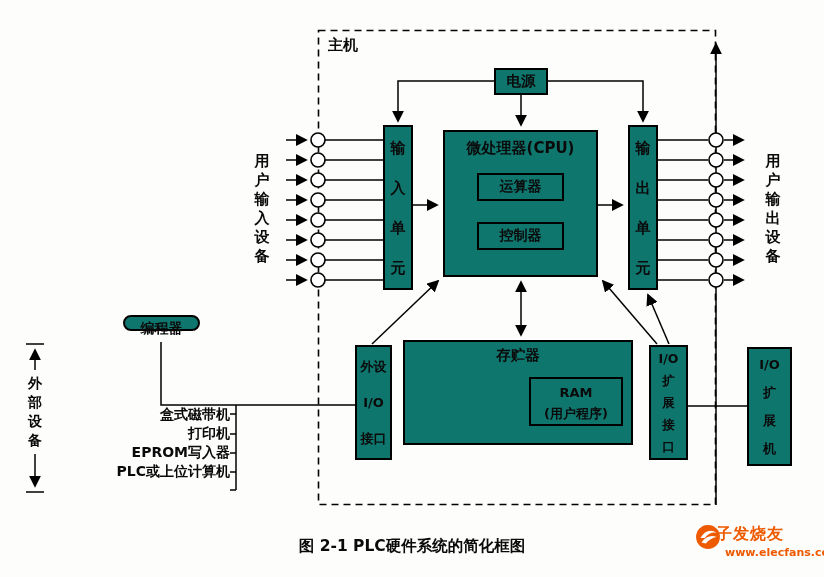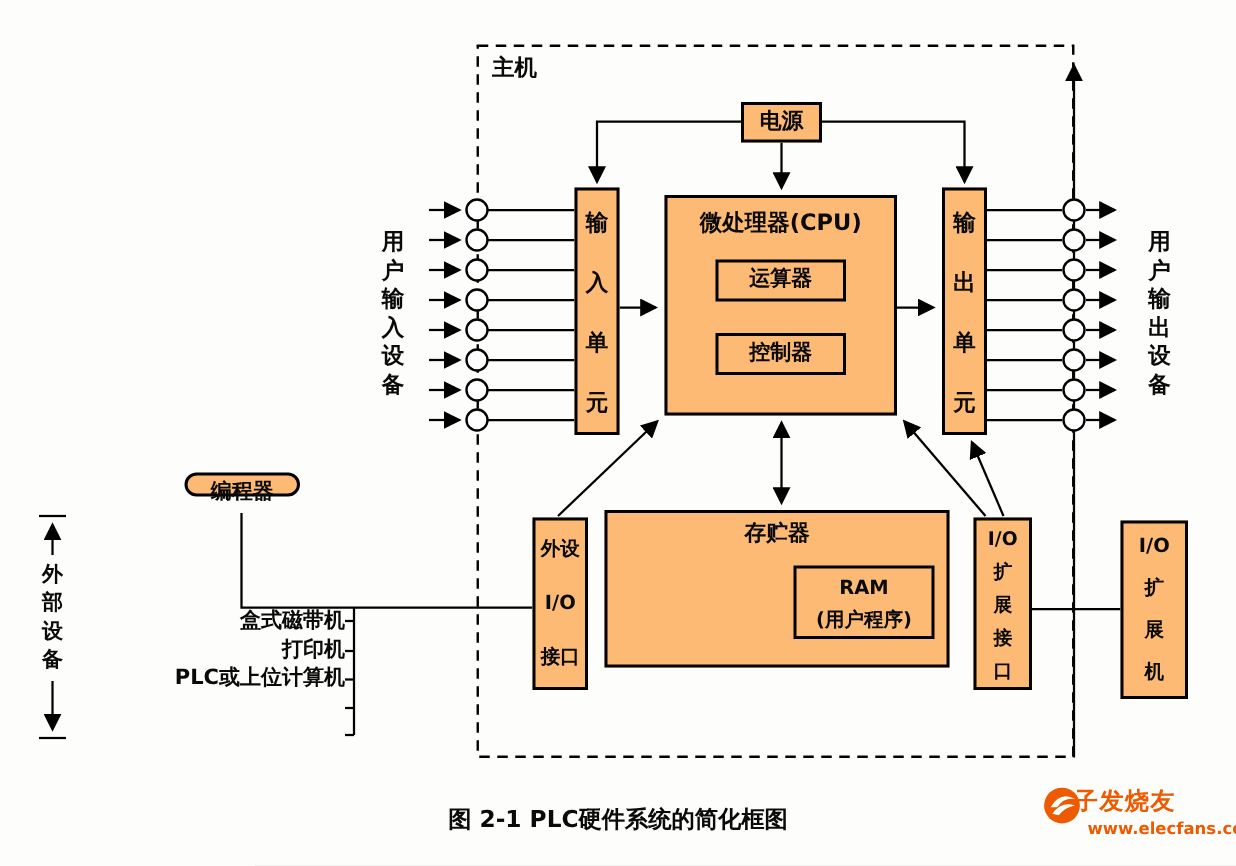--- a/index.html
+++ b/index.html
@@ -1,19 +1,19 @@
 <!DOCTYPE html>
 <html><head>
 <meta charset="utf-8">
 <style>
   html,body{margin:0;padding:0;background:#e9e9e7;}
   .stage{position:relative;width:824px;height:577px;background:#fdfdfb;
          font-family:"DejaVu Sans","Liberation Sans",sans-serif;color:#0a0a0a;overflow:hidden;}
   .stage svg{position:absolute;left:0;top:0;}
-  .box{position:absolute;background:#fdba74;border:2px solid #000;box-sizing:border-box;
+  .box{position:absolute;background:#0f766e;border:2px solid #000;box-sizing:border-box;
        text-align:center;font-weight:700;}
   .lbl{position:absolute;font-weight:700;text-align:center;}
   #host-label{left:328px;top:36px;font-size:15px;}
   #power{left:494px;top:68px;width:54px;height:27px;line-height:22px;font-size:14.5px;}
   #input-unit,#output-unit{width:30px;height:165px;font-size:15px;line-height:40px;padding-top:1px;}
   #input-unit{left:383px;top:125px;}
   #output-unit{left:628px;top:125px;}
   #cpu{left:443px;top:130px;width:155px;height:147px;}
   #cpu-title{padding-top:7px;font-size:15px;font-weight:700;text-align:center;}
   #alu,#ctrl{left:477px;width:87px;height:28px;line-height:23px;font-size:14px;}
@@ -173,20 +173,21 @@
 
   <div class="box" id="programmer">编程器</div>
 
   <div class="vlabel" id="user-in">用<br>户<br>输<br>入<br>设<br>备</div>
   <div class="vlabel" id="user-out">用<br>户<br>输<br>出<br>设<br>备</div>
   <div class="vlabel" id="ext-label">外<br>部<br>设<br>备</div>
 
   <div id="devlist">
       <div>盒式磁带机</div>
       <div>打印机</div>
+      <div>EPROM写入器</div>
       <div>PLC或上位计算机</div>
     </div>
 
   <div class="lbl" id="caption">图 2-1  PLC硬件系统的简化框图</div>
 
   <div id="watermark">
     <div class="wm-row">
       <svg id="wm-logo" viewBox="0 0 24 24">
         <circle cx="12" cy="12" r="11" fill="#ee5a00"></circle>
         <path d="M5 13 Q11 3 20 8 Q13 7 9 13 Z" fill="#fff"></path>

